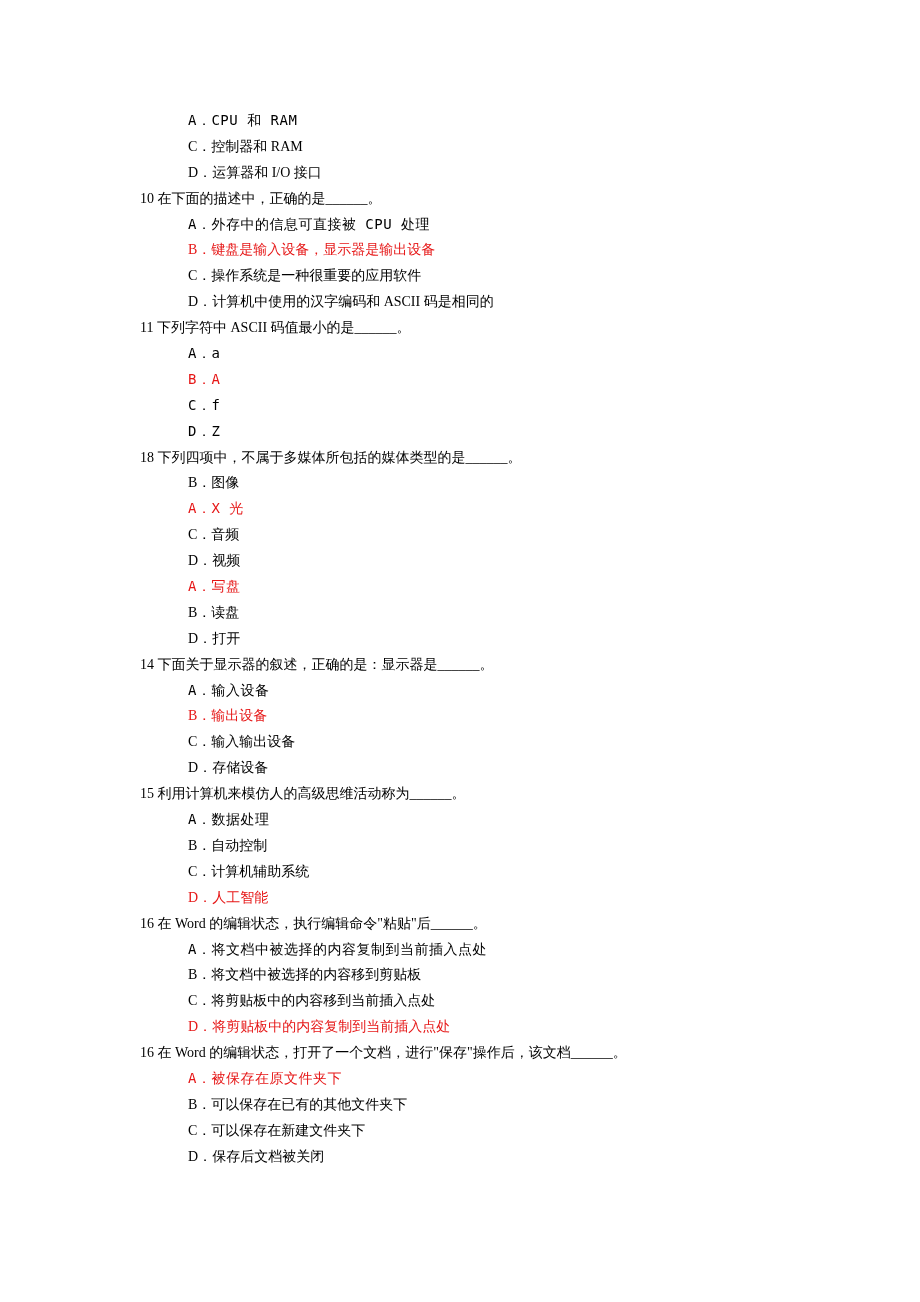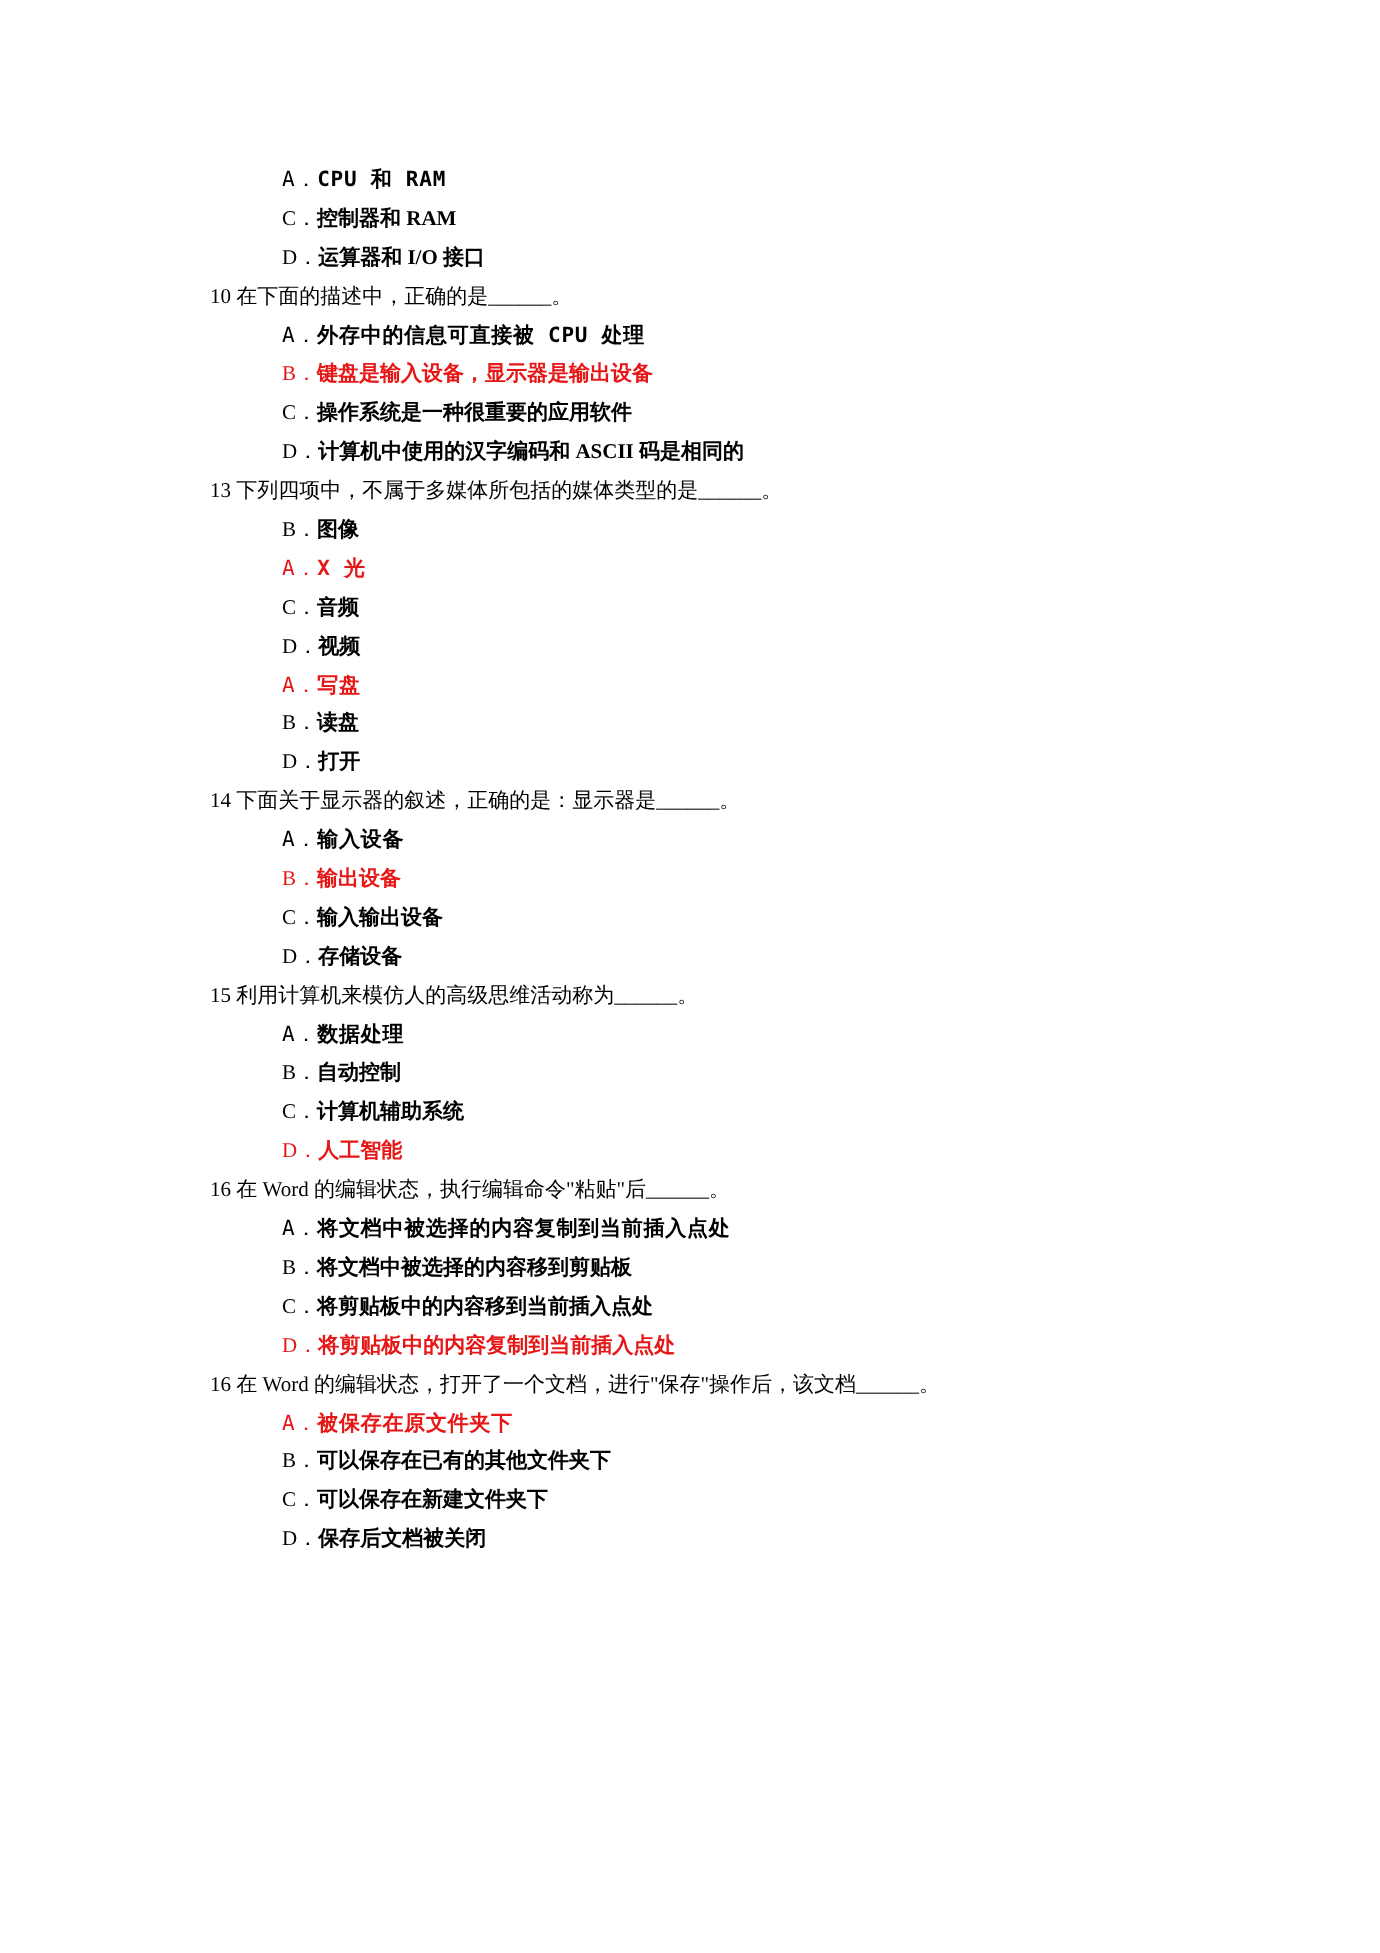--- a/index.html
+++ b/index.html
@@ -27,21 +27,20 @@
     padding-left: 48px;
   }
   .opt {
     white-space: pre;
   }
   .opt-label {
     display: inline;
   }
   .opt-text {
     display: inline;
-    font-weight: bold;
   }
   .red {
     color: #e61717;
   }
   .mono {
     font-family: "SimSun", "宋体", monospace;
     letter-spacing: 0.5px;
   }
 </style>
 </head>
@@ -59,21 +58,30 @@
       <div class="question">
         <div class="q-text"><span>10</span><span> 在下面的描述中，正确的是______。</span></div>
         <div class="options">
           <div class="opt mono"><span class="opt-label">A．</span><span class="opt-text">外存中的信息可直接被 CPU 处理</span></div>
           <div class="opt red"><span class="opt-label">B．</span><span class="opt-text">键盘是输入设备，显示器是输出设备</span></div>
           <div class="opt"><span class="opt-label">C．</span><span class="opt-text">操作系统是一种很重要的应用软件</span></div>
           <div class="opt"><span class="opt-label">D．</span><span class="opt-text">计算机中使用的汉字编码和 ASCII 码是相同的</span></div>
         </div>
       </div>
       <div class="question">
-        <div class="q-text"><span>13</span><span> 下列四项中，不属于多媒体所包括的媒体类型的是______。</span></div>
+        <div class="q-text"><span>11</span><span> 下列字符中 ASCII 码值最小的是______。</span></div>
+        <div class="options">
+          <div class="opt mono"><span class="opt-label">A．</span><span class="opt-text">a</span></div>
+          <div class="opt red mono"><span class="opt-label">B．</span><span class="opt-text">A</span></div>
+          <div class="opt mono"><span class="opt-label">C．</span><span class="opt-text">f</span></div>
+          <div class="opt mono"><span class="opt-label">D．</span><span class="opt-text">Z</span></div>
+        </div>
+      </div>
+      <div class="question">
+        <div class="q-text"><span>18</span><span> 下列四项中，不属于多媒体所包括的媒体类型的是______。</span></div>
         <div class="options">
           <div class="opt"><span class="opt-label">B．</span><span class="opt-text">图像</span></div>
           <div class="opt red mono"><span class="opt-label">A．</span><span class="opt-text">X 光</span></div>
           <div class="opt"><span class="opt-label">C．</span><span class="opt-text">音频</span></div>
           <div class="opt"><span class="opt-label">D．</span><span class="opt-text">视频</span></div>
         </div>
       </div>
       <div class="question">
         <div class="options">
           <div class="opt red mono"><span class="opt-label">A．</span><span class="opt-text">写盘</span></div>

